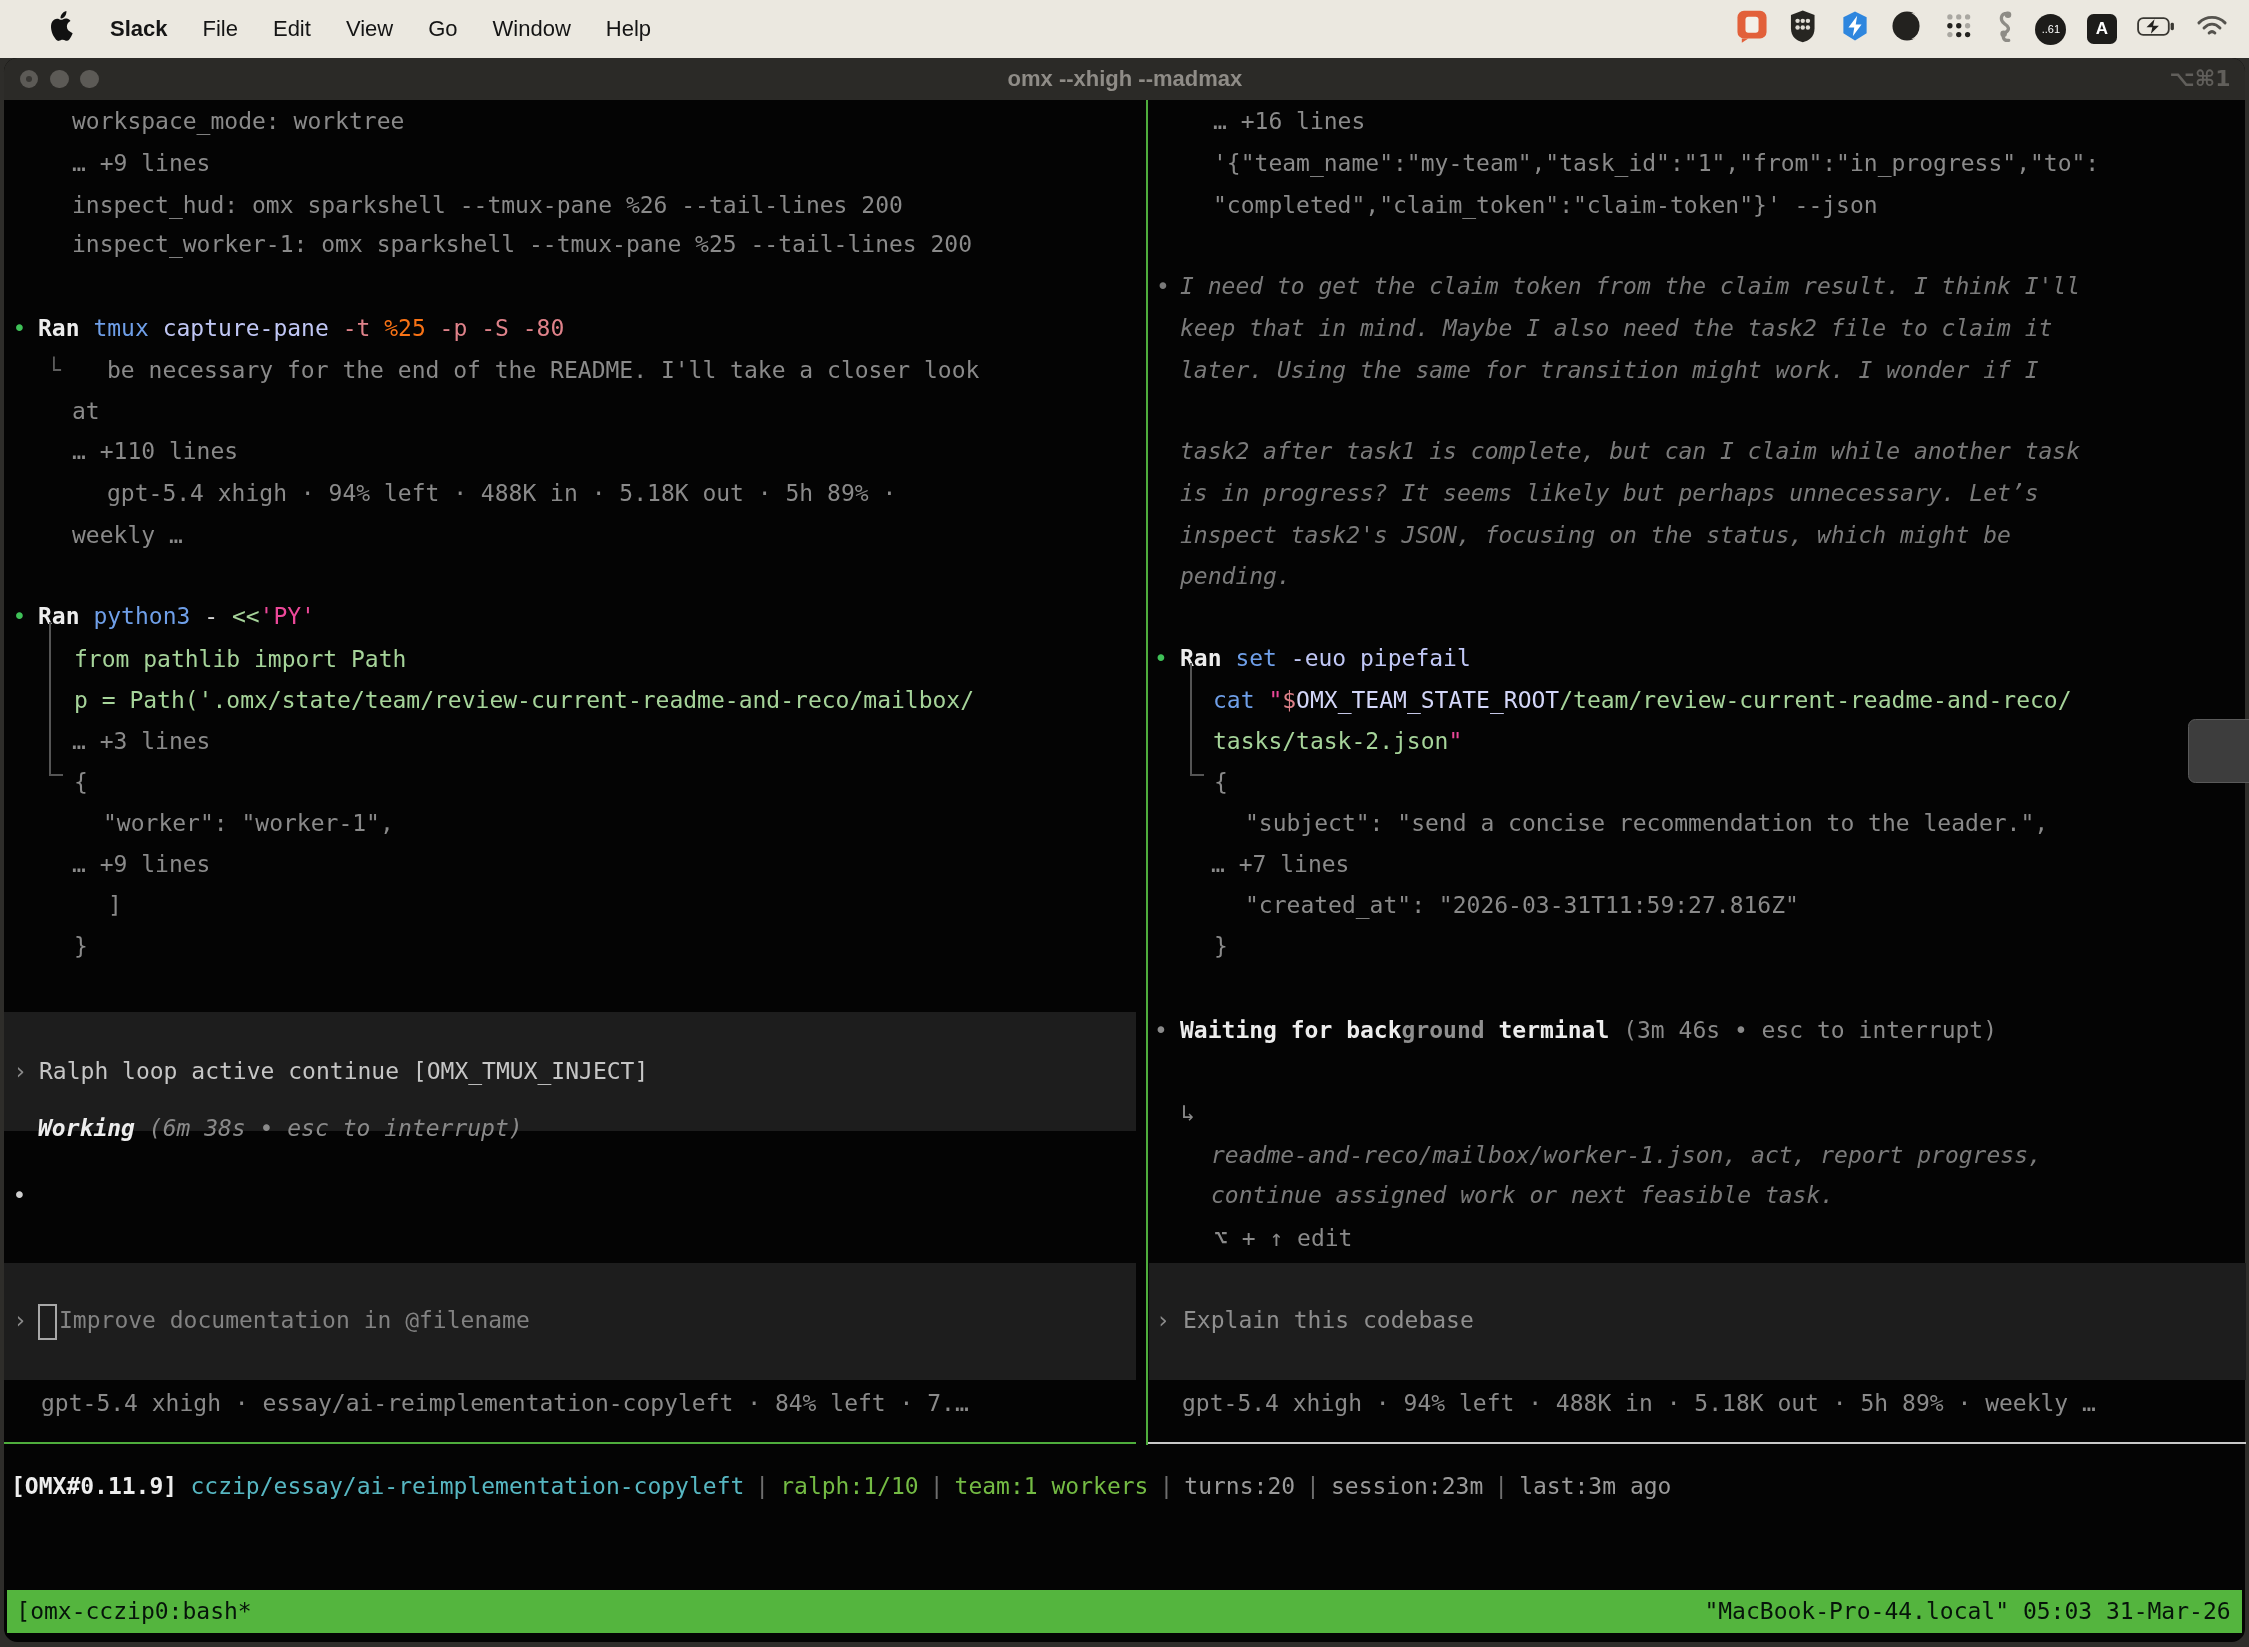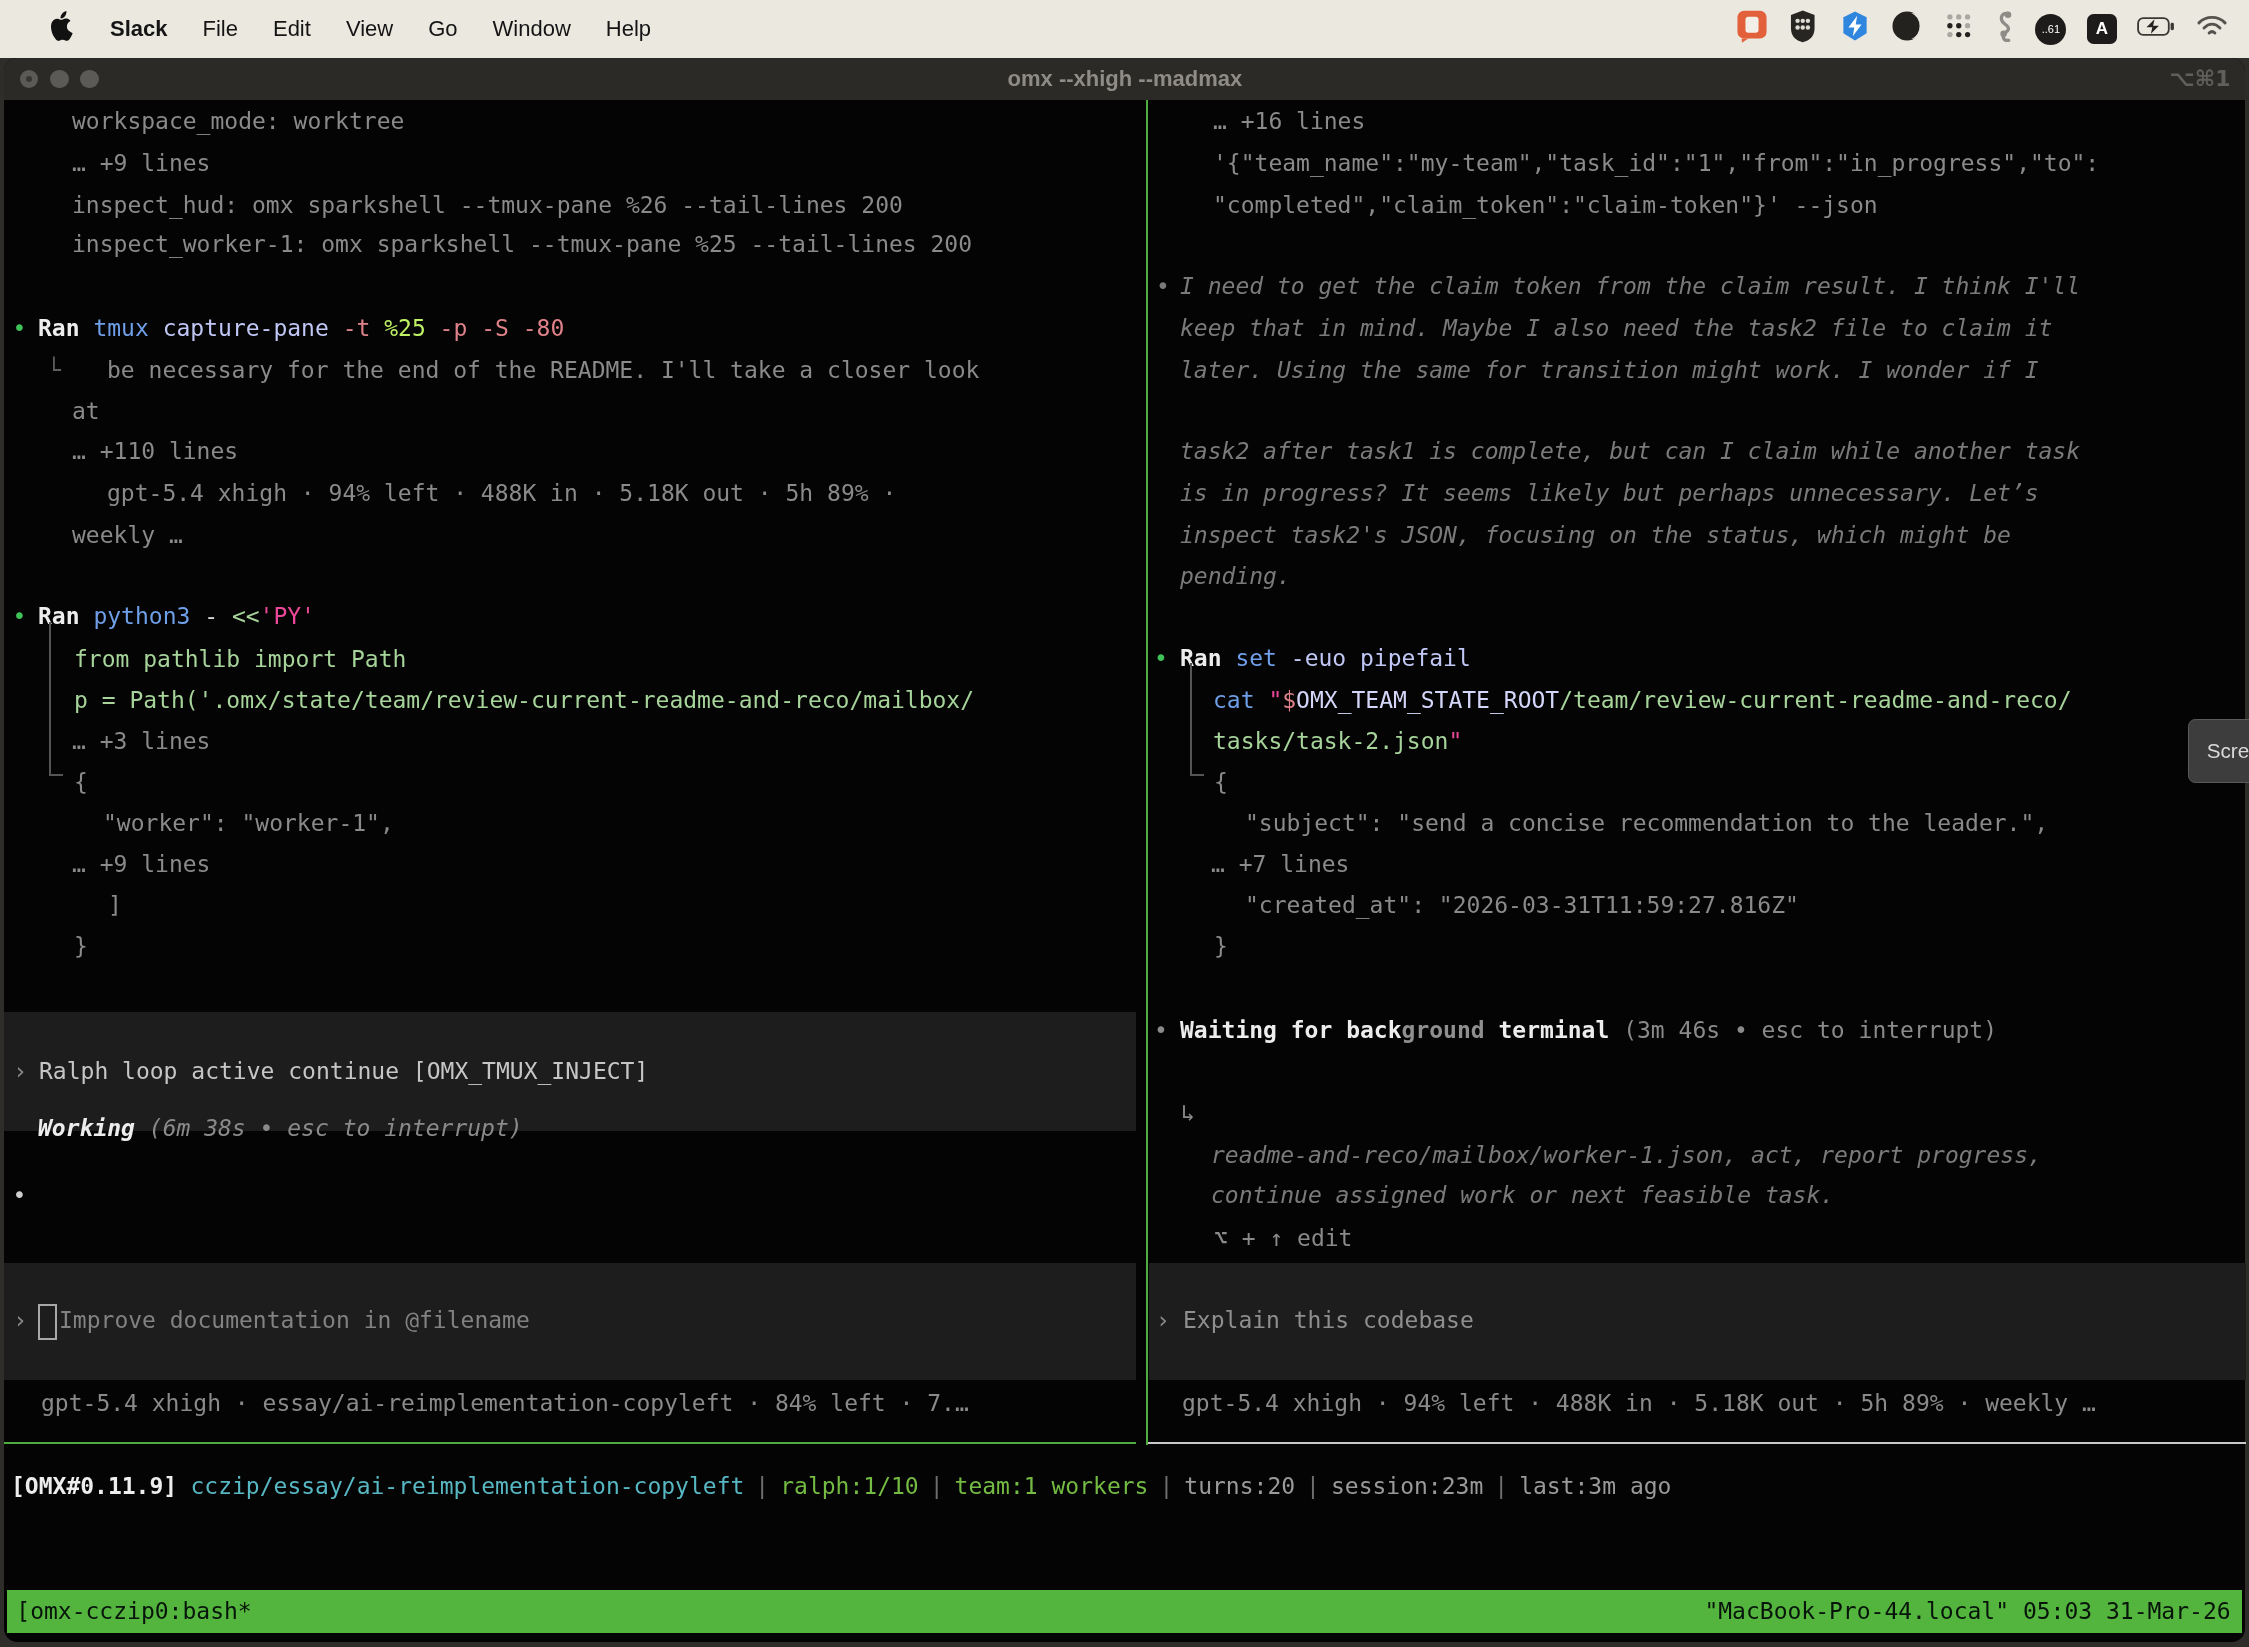--- a/index.html
+++ b/index.html
@@ -24,28 +24,28 @@
           border-radius:13.3px;overflow:hidden;z-index:10;}
   .titlebar{position:absolute;top:0;left:0;width:100%;height:42px;background:#2b2a27;
             text-align:center;line-height:42px;font-family:"Liberation Sans",sans-serif;
             font-weight:600;font-size:22px;color:#8f8c87;}
   .dot{position:absolute;top:11.8px;width:18.5px;height:18.5px;border-radius:50%;background:#5c5a56;}
   .dot i{position:absolute;left:5.9px;top:5.9px;width:6.6px;height:6.6px;border-radius:50%;background:#383633;}
   .tb-shortcut{position:absolute;right:14.8px;top:0;line-height:42px;color:#615f5b;font-weight:700;
                font-family:"DejaVu Sans",sans-serif;}
 
   
-  .layer{position:absolute;inset:0;z-index:20;}
+  .layer{position:absolute;inset:0;z-index:20;text-align:right;}
   .ln{position:absolute;height:41px;line-height:41px;font-size:23px;white-space:pre;color:#8a8a8a;}
   .it{font-style:italic;color:#7a7a7a;}
   .wb{color:#ededed;font-weight:bold;}
   .gb{color:#8f8f8f;font-weight:bold;}
   .blue{color:#6f9fe8;}
   .pink{color:#df828a;}
-  .orn{color:#bef264;}
+  .orn{color:#f97316;}
   .lav{color:#ec4899;}
   .peri{color:#c0c7f5;}
   .pw{color:#d3d6f8;}
   .grn{color:#a6d49a;}
   .wt{color:#d6d6d6;}
   .bull{color:#3fc158;}
   .ltgray{color:#c6c6c6;}
   .panel{position:absolute;background:#1d1d1d;}
   .lshape{position:absolute;border-left:2.2px solid #555;border-bottom:2.2px solid #555;width:11.8px;}
   .vdivider{position:absolute;left:1146px;top:100px;width:2.2px;height:1345px;background:#4ead3c;}

